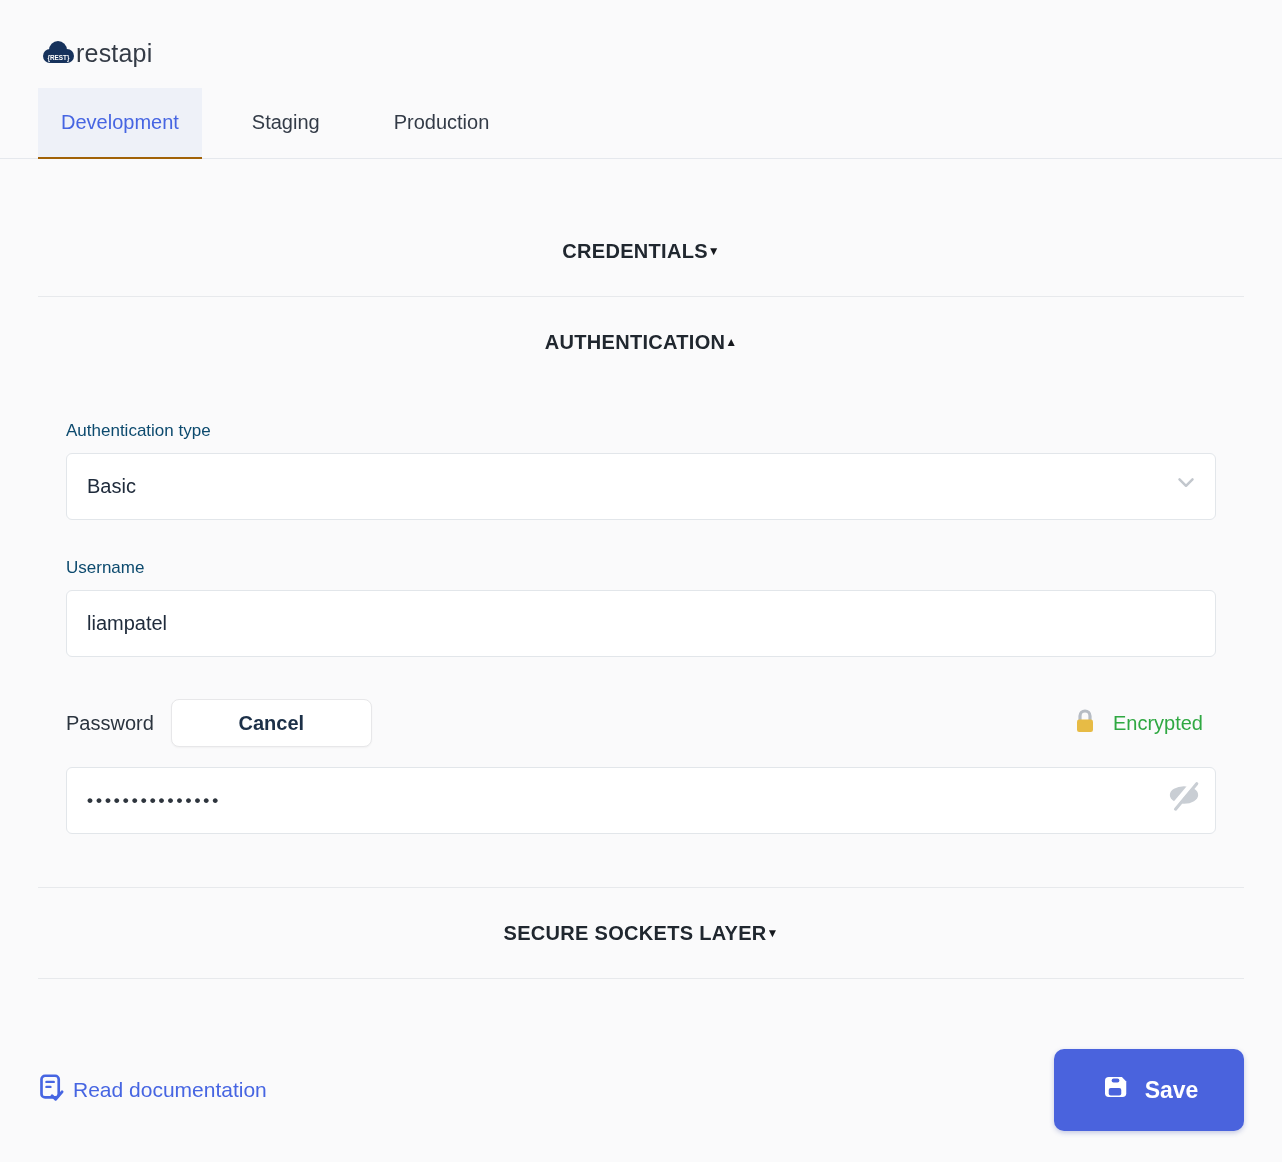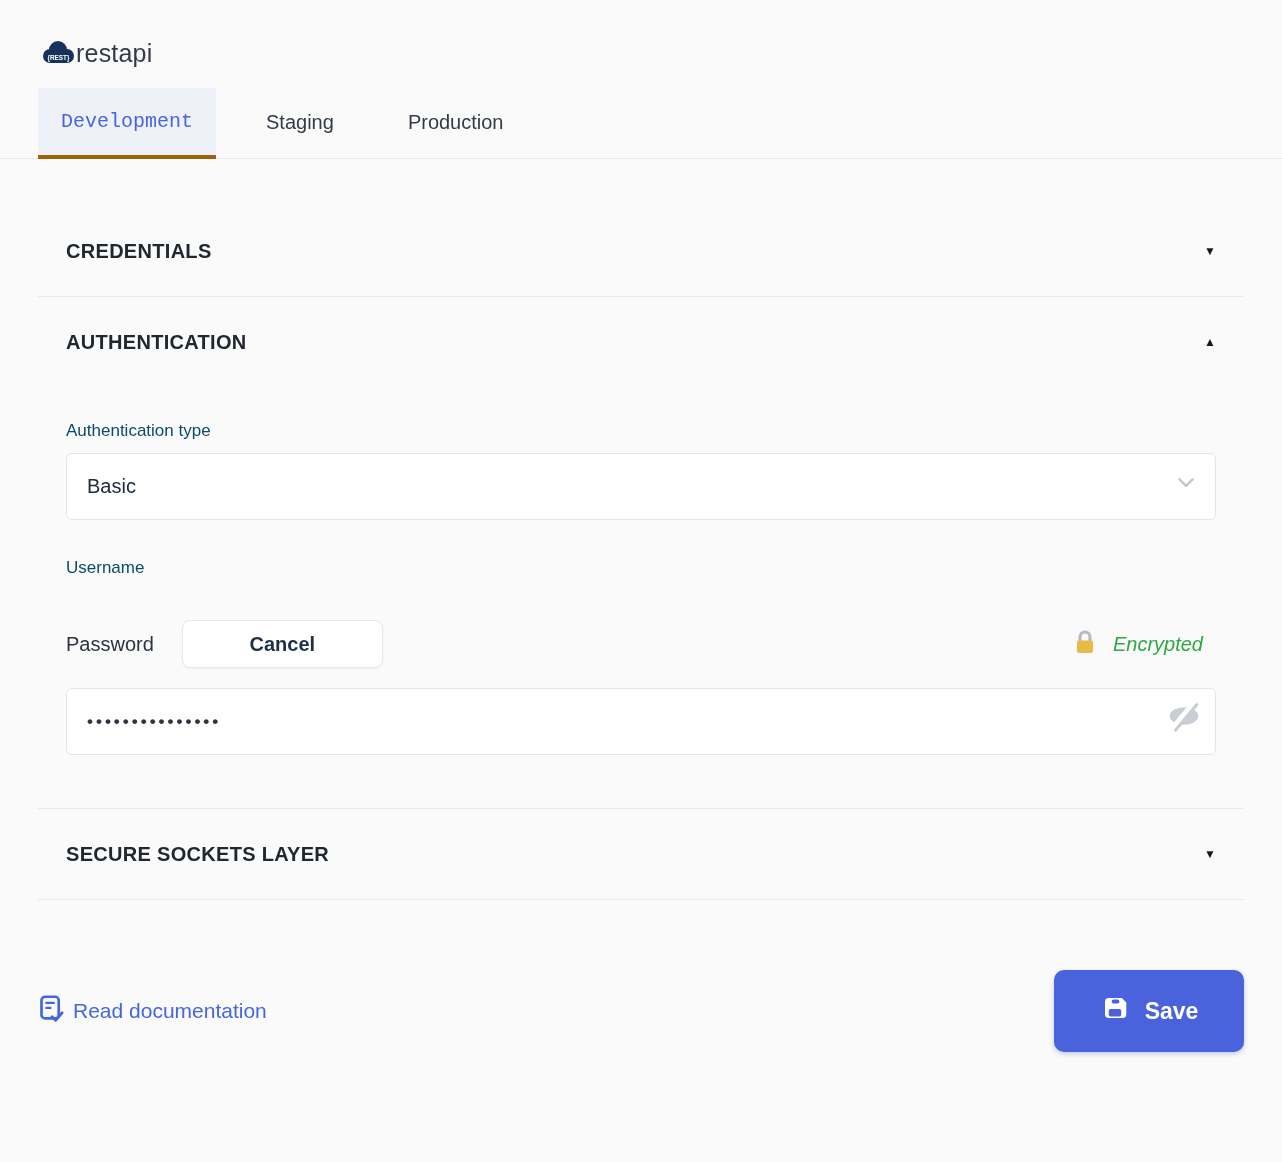--- a/index.html
+++ b/index.html
@@ -26,31 +26,30 @@
     height: 71px;
   }
   .tab {
     display: flex; align-items: center;
     padding: 0 24px; font-size: 20px; color: #333b47;
     cursor: pointer; border-bottom: 2px solid transparent;
     margin-bottom: -1px;
   }
   .tab.active {
     background: #eef1f8; color: #4665e2;
-    border-bottom: 4px solid #a16207;
+    border-bottom: 2px solid #a16207;
     padding: 0 23px;
-    font-family: Liberation Mono, monospace;
   }
 
   
   .content { margin: 0 38px; }
   .divider { height: 1px; background: #e7e9ec; }
   .section-head {
     height: 90px; padding: 0 28px;
-    display: flex; align-items: center; justify-content: space-between;
+    display: flex; align-items: center; justify-content: center;
     cursor: pointer;
   }
   .section-head.first { margin-top: 47px; }
   .section-title {
     font-size: 20px; font-weight: bold; color: #20272f;
     letter-spacing: .3px;
   }
   .collapse-caret { font-size: 12px; color: #15181d; line-height: 1; }
 
   .section-body { padding: 0 28px 53px 28px; }
@@ -72,31 +71,31 @@
   .field-auth-type { margin-top: 34px; }
   .field-username { margin-top: 38px; }
 
   
   .password-row {
     display: flex; align-items: center;
     margin-top: 42px; height: 48px;
   }
   .password-label { font-size: 20px; color: #2b343f; }
   .cancel-button {
-    margin-left: 28px;
+    margin-left: 17px;
     width: 201px; height: 48px;
     background: #fff; border: 1px solid #e7e7e9; border-radius: 8px;
     box-shadow: 0 1px 2px rgba(0,0,0,.04);
     font-family: "Liberation Sans", sans-serif;
     font-size: 20px; font-weight: bold; color: #1c3048;
     cursor: pointer;
   }
   .encrypted-badge {
     margin-left: auto; margin-right: 13px;
-    display: flex; align-items: center; gap: 16px; font-style: italic;
+    display: flex; align-items: center; gap: 16px;
   }
   .encrypted-text { font-size: 20px; color: #2fa842; }
 
   .password-field-wrap { position: relative; margin-top: 20px; }
   input.password-input {
     letter-spacing: 3px; font-size: 17px; font-weight: bold; color: #2e353d;
   }
   .eye-toggle {
     position: absolute; right: 12px; top: 10px;
     width: 40px; height: 36px; border: none; background: transparent; cursor: pointer;
@@ -166,20 +165,21 @@
         <span class="select-chevron">
           <svg width="26" height="26" viewBox="0 0 24 24" fill="none">
             <polyline points="6,9.5 12,15.5 18,9.5" stroke="#c2c7cd" stroke-width="2.3" stroke-linecap="round" stroke-linejoin="round"></polyline>
           </svg>
         </span>
       </div>
     </div>
 
     <div class="field-username">
       <div class="field-label">Username</div>
+      <input class="input-box text-input" type="text" value="liampatel" style="">
     </div>
 
     <div class="password-row">
       <span class="password-label">Password</span>
       <button class="cancel-button">Cancel</button>
       <span class="encrypted-badge">
         <span>
           <svg width="24" height="26" viewBox="0 0 24 26">
             <path d="M7 13 V8 a5 5 0 0 1 10 0 v5" stroke="#b6bcc4" stroke-width="3.2" fill="none"></path>
             <rect x="4" y="11.5" width="16" height="12.5" rx="2.2" fill="#e7bb45"></rect>

